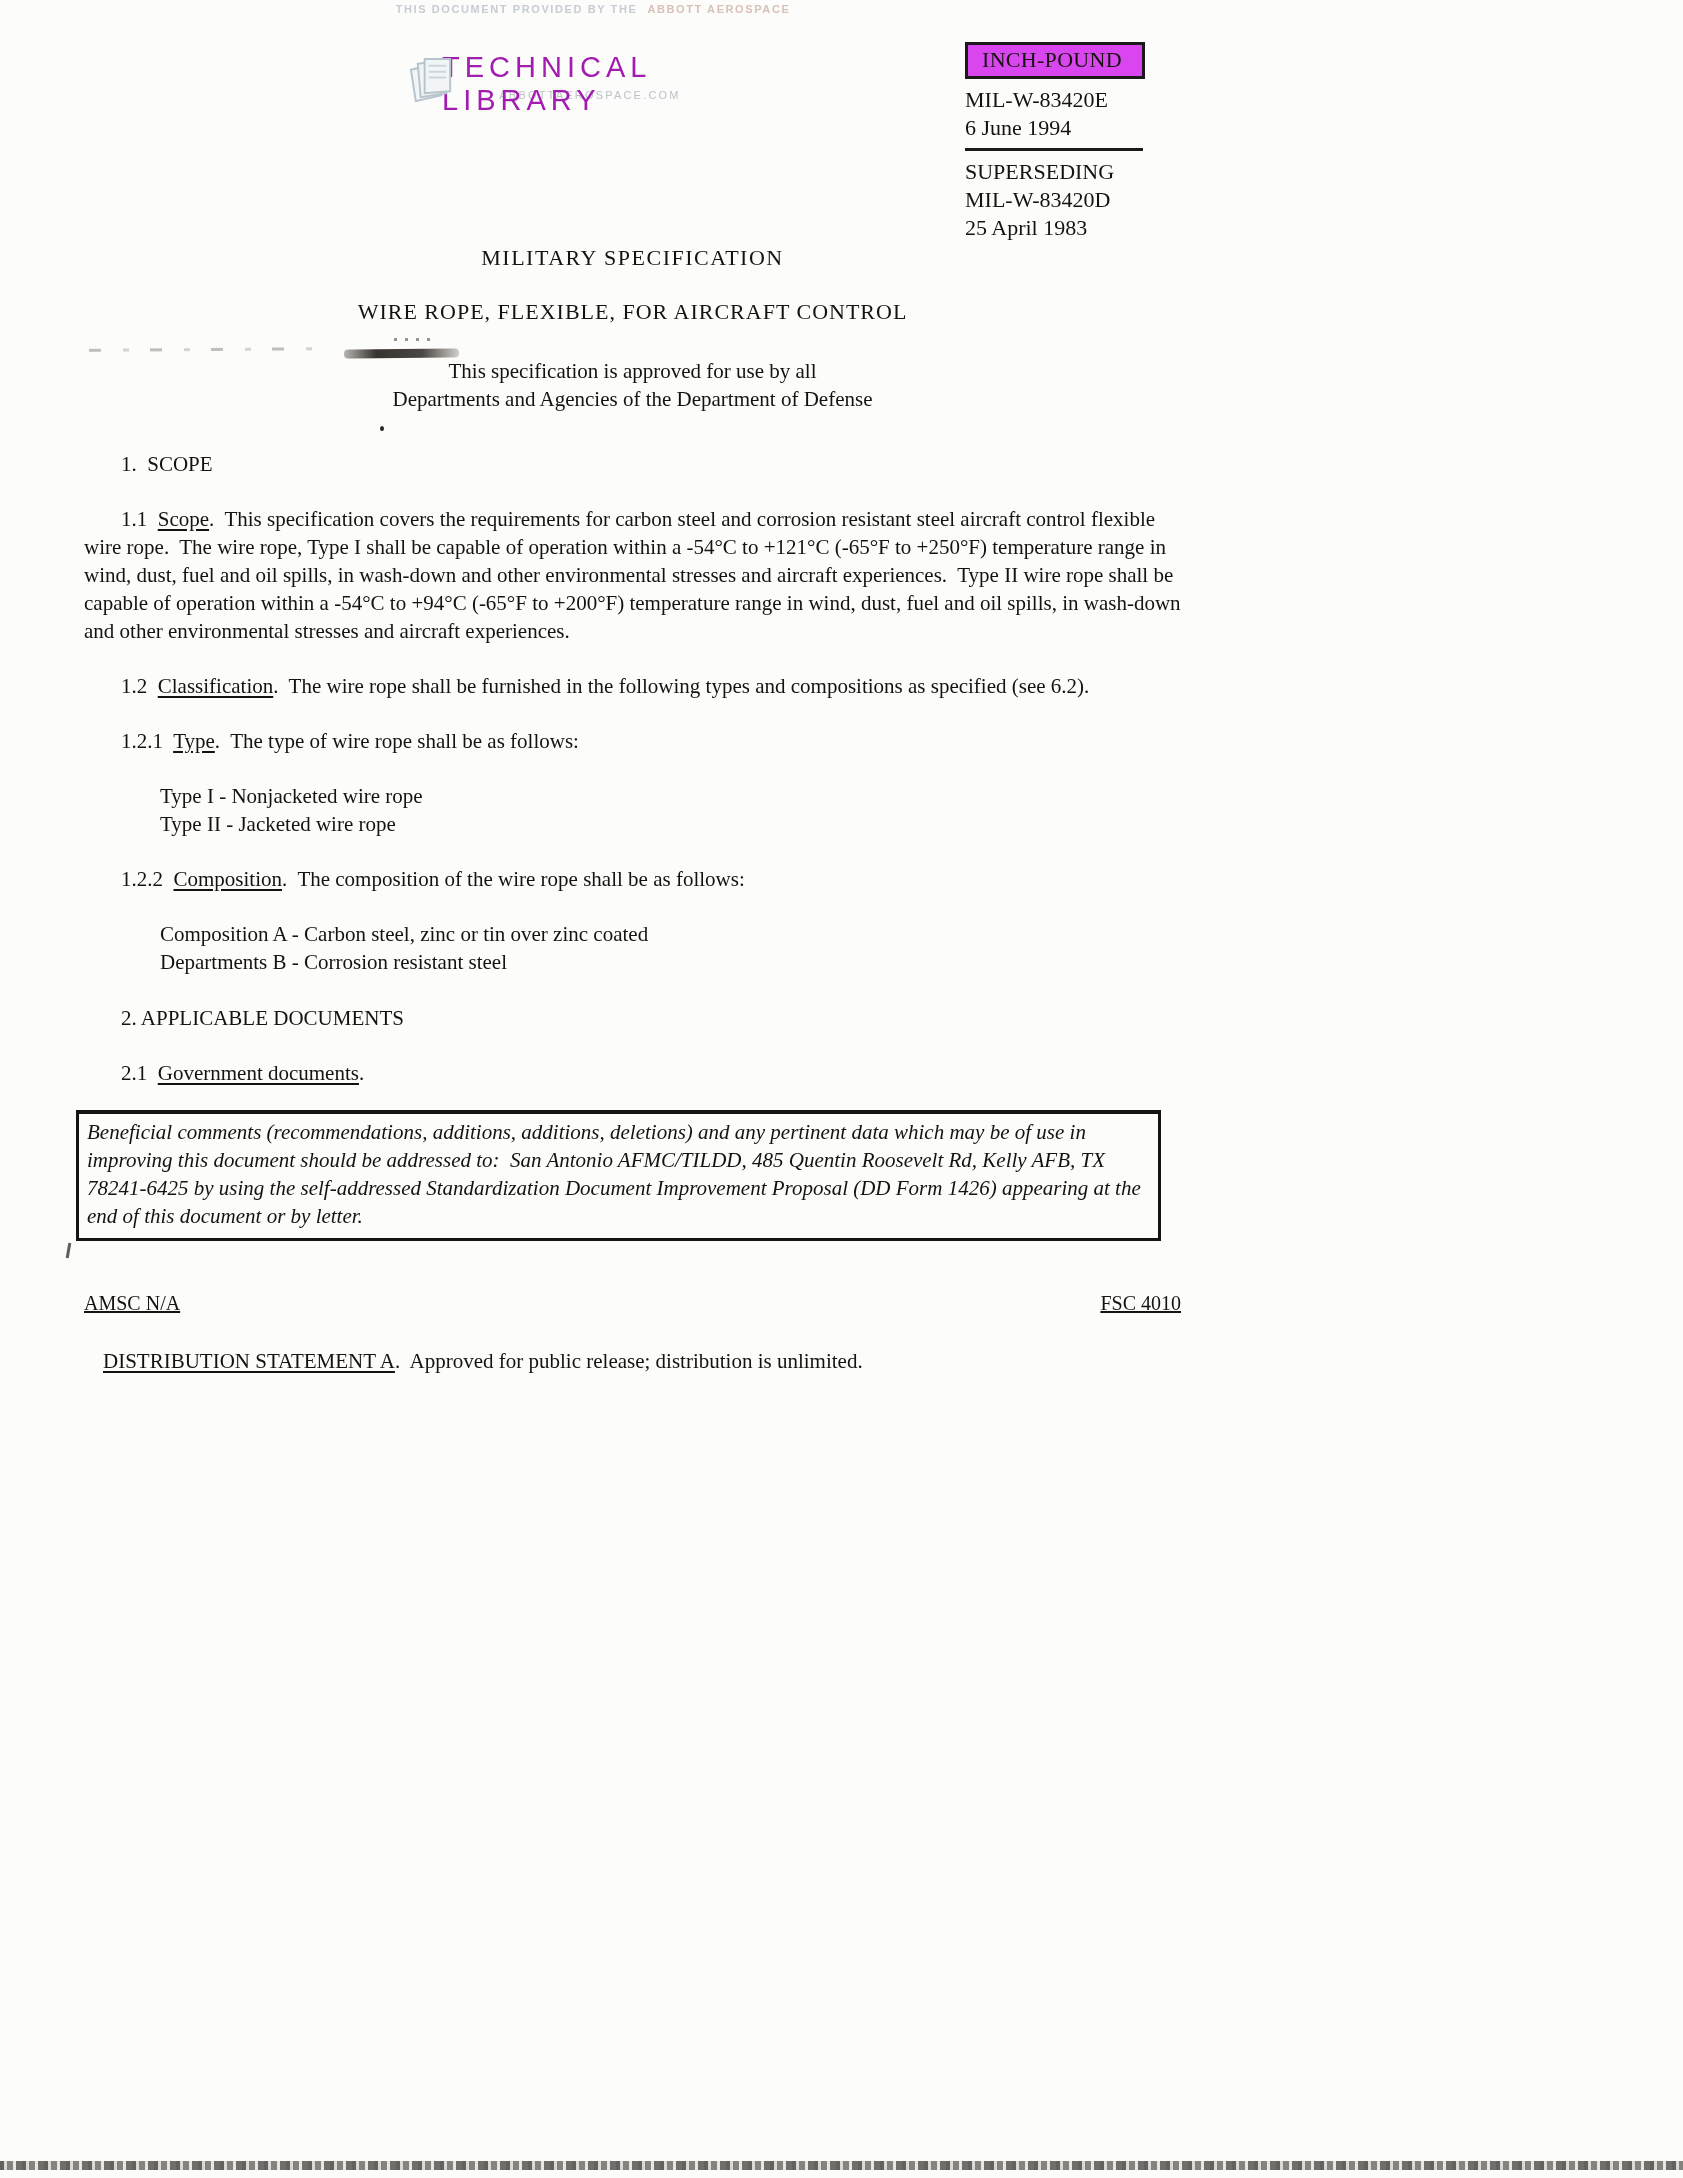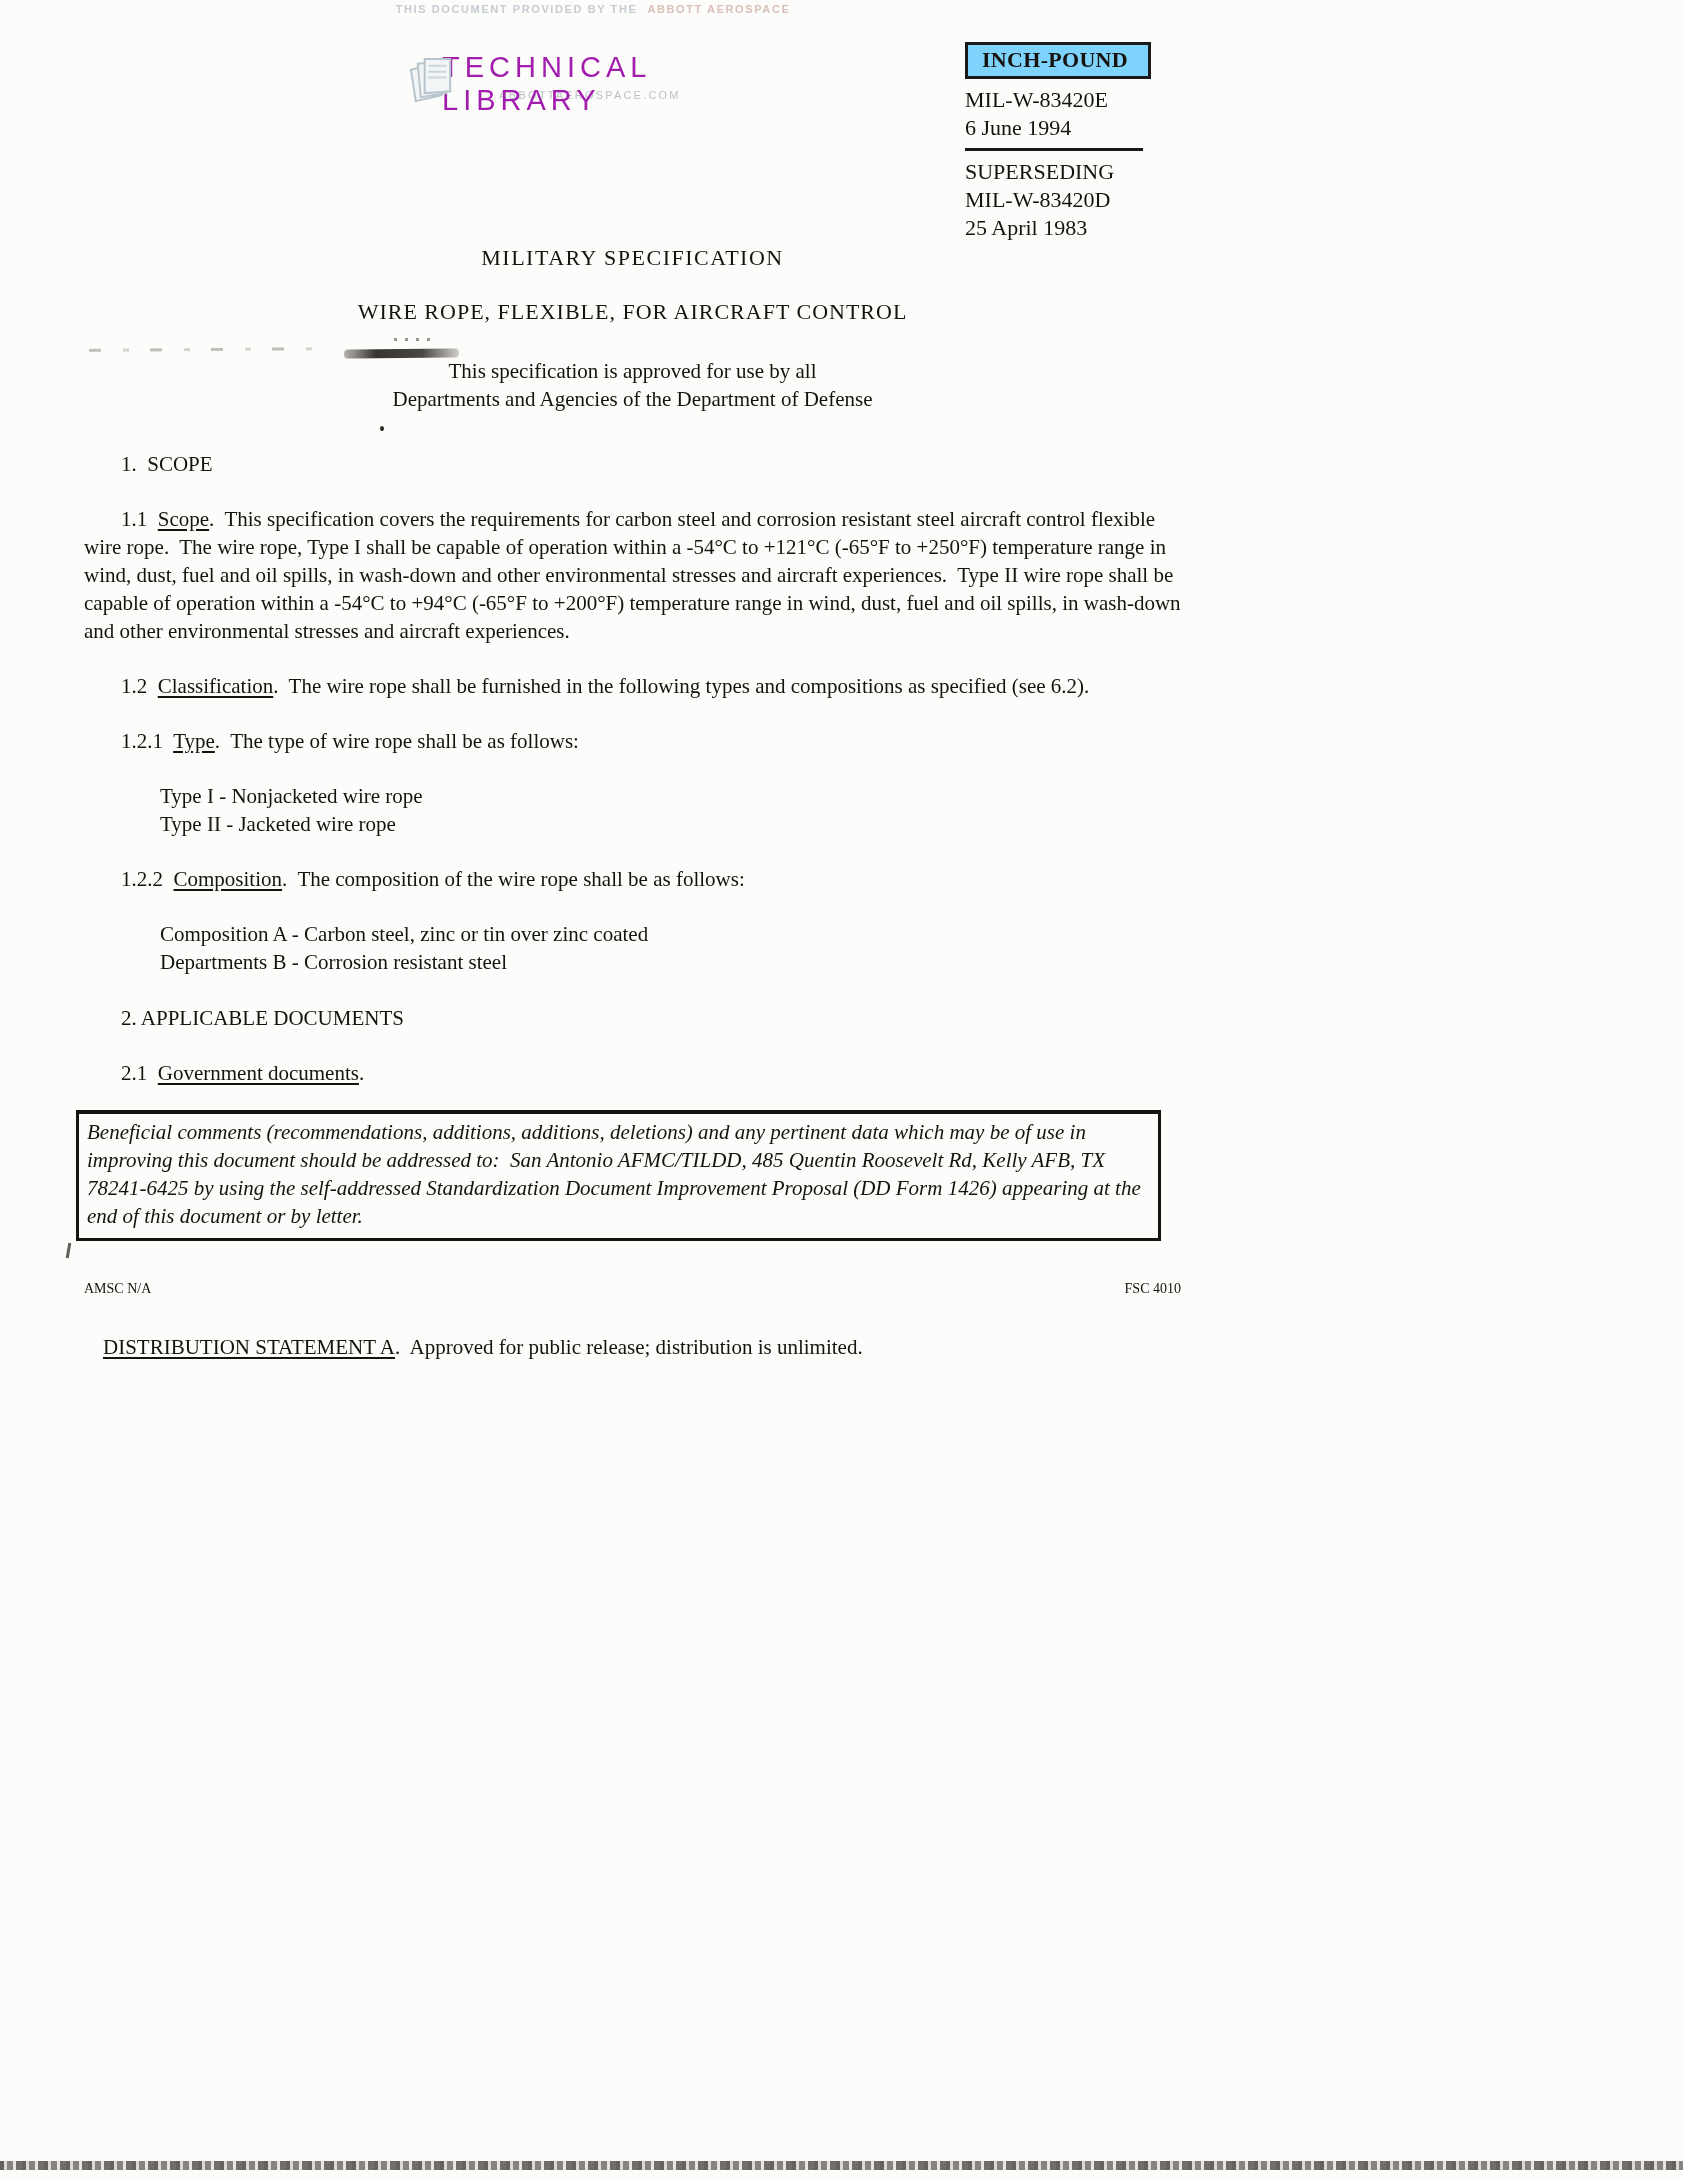--- a/index.html
+++ b/index.html
@@ -21,21 +21,21 @@
   .wm-brand { color:#d9c0b8; }
   .wm-line2 { position:relative; margin-top:3px; height:34px; }
   .wm-icon { position:absolute; left:12px; top:3px; }
   .wm-library { display:block; font-size:29px; letter-spacing:5px; color:#a21caf; padding-left:48px;margin-top:36px; }
   .wm-line3 { font-size:11px; letter-spacing:2.2px; color:#bcc2c8; text-align:center; padding-right:6px; margin-top:4px; }
 
   
   .stamp { position:absolute; left:965px; top:42px; width:213px; font-size:22px; line-height:28px; }
   .inch-pound-box {
     display:inline-block; border:3px solid #1c1a18; padding:1px 20px 2px 14px;
-    font-size:22px; letter-spacing:0.3px; margin-bottom:7px; background:#7dd3fc;font-weight:bold;
+    font-size:22px; letter-spacing:0.3px; margin-bottom:7px; background:#d946ef;
   }
   .stamp-rule { width:178px; height:3px; background:#1c1a18; margin:6px 0 7px 0; }
 
   
   .content { position:absolute; left:84px; top:244px; width:1097px; font-size:21px; line-height:28px; }
   .center { text-align:center; }
   .title1 { font-size:22px; letter-spacing:1.5px; }
   .title2 { font-size:22px; letter-spacing:1px; margin-top:26px; }
   .approval  { margin-top:31px; }
   .heading { font-size:21px; white-space:pre-wrap;font-family:Liberation Serif, serif; }
@@ -45,21 +45,21 @@
   .para { margin-top:27px; white-space:pre-wrap; }
   .list { margin-top:27px; margin-left:76px; }
   .list-item { white-space:pre-wrap; }
   .u { text-decoration:underline; text-underline-offset:3px; }
 
   .comments-box {
     margin-top:23px; margin-left:-8px; width:1085px;
     border:3px solid #17140f; border-top-width:4px;
     padding:4px 12px 8px 8px; white-space:pre-wrap; line-height:28px;font-style:italic;
   }
-  .footer-row { display:flex; justify-content:space-between; margin-top:34px; font-size:14px; }
+  .footer-row { display:flex; justify-content:space-between; margin-top:48px; font-size:20px;text-decoration:underline; }
   .distribution { margin-top:30px; white-space:pre-wrap;margin-left:19px; }
 
   
   .pencil-marks {
     position:absolute; left:89px; top:348px; width:238px; height:3px;
     background:repeating-linear-gradient(90deg, rgba(120,115,108,.45) 0 12px, transparent 12px 34px, rgba(120,115,108,.3) 34px 40px, transparent 40px 61px);
     transform:rotate(-.4deg); filter:blur(0.3px);
   }
   .smudge {
     position:absolute; left:344px; top:349px; width:115px; height:9px; border-radius:4px;

